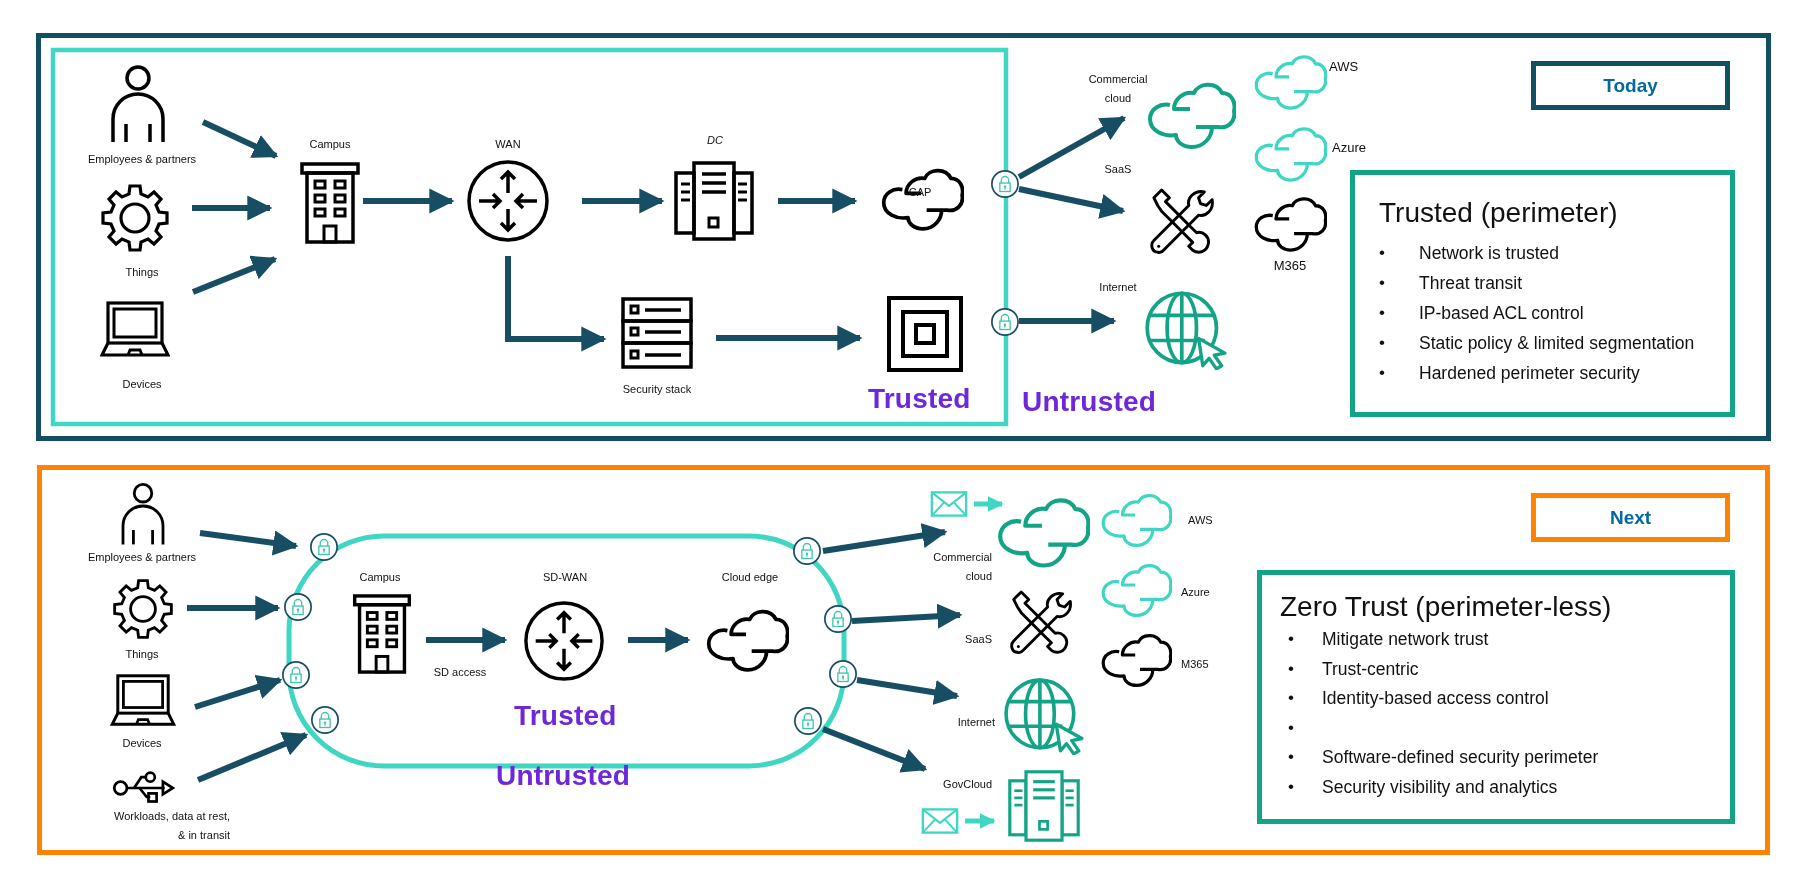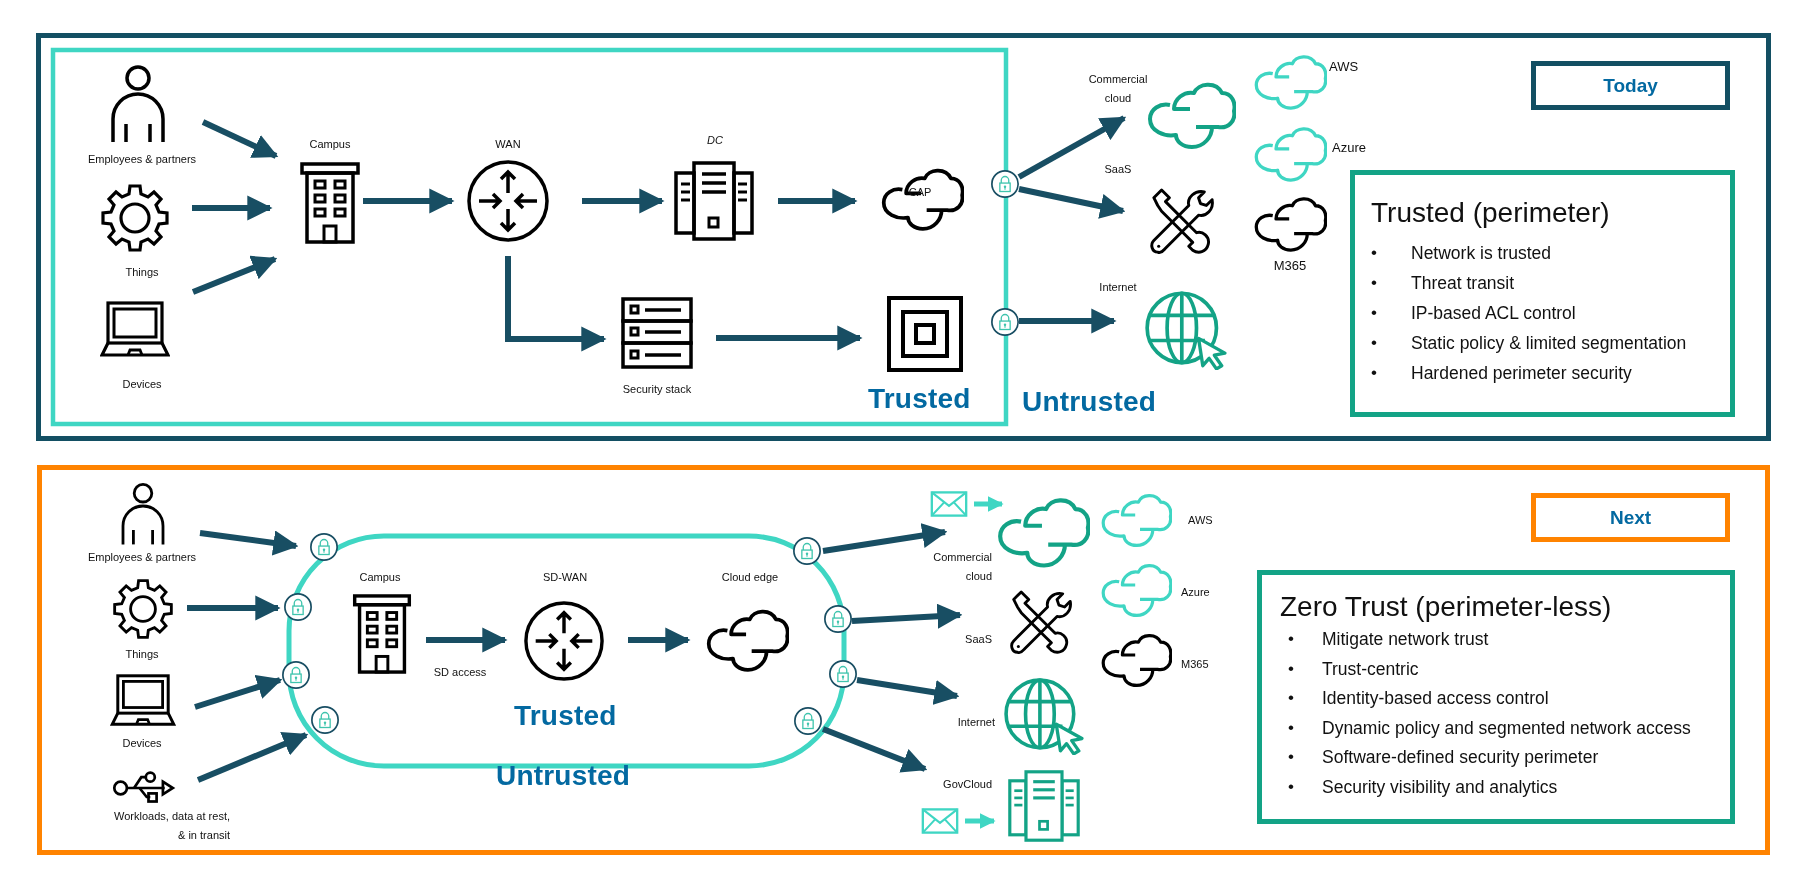--- a/index.html
+++ b/index.html
@@ -1,21 +1,21 @@
 <!DOCTYPE html>
 <html><head>
 <meta charset="utf-8">
 <style>
   html, body { margin: 0; padding: 0; background: #ffffff; }
   body { width: 1805px; height: 891px; position: relative; overflow: hidden;
          font-family: "Liberation Sans", "DejaVu Sans", sans-serif; color: #000; }
   .lbl { position: absolute; font-size: 11px; color: #111; white-space: nowrap; text-align: center; line-height: 19px; }
   .lbl.left { text-align: left; }
   .lbl.right { text-align: right; }
-  .big { position: absolute; font-weight: bold; font-size: 28px; color: #0369a1; white-space: nowrap; letter-spacing: 0.2px; }
+  .big { position: absolute; font-weight: bold; font-size: 28px; color: #6d28d9; white-space: nowrap; letter-spacing: 0.2px; }
   .tag-box { position: absolute; display: flex; align-items: center; justify-content: center;
              font-weight: bold; font-size: 19px; color: #0369a1; box-sizing: border-box; }
   .info-box { position: absolute; box-sizing: border-box; border: 5px solid #13a386; background: #fff; }
   .info-title { font-size: 28px; color: #111; white-space: nowrap; }
   .info-list { list-style: none; margin: 0; padding: 0; }
   .info-list li { position: relative; font-size: 17.5px; color: #111; white-space: nowrap; }
   .info-list li .dot { position: absolute; left: 0; top: 0; font-size: 17px; }
   svg { position: absolute; left: 0; top: 0; overflow: visible; }
 </style>
 </head>
@@ -221,21 +221,21 @@
 cloud</div>
   <div class="lbl" style="left:1078px;top:160px;width:80px;">SaaS</div>
   <div class="lbl" style="left:1078px;top:278px;width:80px;">Internet</div>
 
   <div class="lbl left" style="left:1329px;top:57px;font-size:13px;">AWS</div>
   <div class="lbl left" style="left:1332px;top:138px;font-size:13px;">Azure</div>
   <div class="lbl" style="left:1252px;top:256px;width:76px;font-size:13px;">M365</div>
 
   <div class="tag-box" style="left:1531px;top:61px;width:199px;height:49px;border:5px solid #134f63;">Today</div>
 
-  <div class="info-box" style="left:1350px;top:170px;width:385px;height:247px;padding:22px 0 0 16px;">
+  <div class="info-box" style="left:1350px;top:170px;width:385px;height:247px;padding:22px 0 0 24px;">
     <div class="info-title">Trusted (perimeter)</div>
     <ul class="info-list" style="margin-top:14px;">
       <li style="height:30px;padding-left:40px;"><span class="dot">•</span><span>Network is trusted</span></li>
       <li style="height:30px;padding-left:40px;"><span class="dot">•</span><span>Threat transit</span></li>
       <li style="height:30px;padding-left:40px;"><span class="dot">•</span><span>IP-based ACL control</span></li>
       <li style="height:30px;padding-left:40px;"><span class="dot">•</span><span>Static policy &amp; limited segmentation</span></li>
       <li style="height:30px;padding-left:40px;"><span class="dot">•</span><span>Hardened perimeter security</span></li>
     </ul>
   </div>
 </div>
@@ -314,18 +314,18 @@
   <div class="lbl left" style="left:1181px;top:655px;">M365</div>
 
   <div class="tag-box" style="left:1531px;top:493px;width:199px;height:49px;border:5px solid #ff8300;text-align:right;">Next</div>
 
   <div class="info-box" style="left:1257px;top:570px;width:478px;height:254px;padding:16px 0 0 18px;">
     <div class="info-title">Zero Trust (perimeter-less)</div>
     <ul class="info-list" style="margin-top:6px;">
       <li style="height:29.5px;padding-left:42px;"><span class="dot" style="left:8px;">•</span><span>Mitigate network trust</span></li>
       <li style="height:29.5px;padding-left:42px;"><span class="dot" style="left:8px;">•</span><span>Trust-centric</span></li>
       <li style="height:29.5px;padding-left:42px;"><span class="dot" style="left:8px;">•</span><span>Identity-based access control</span></li>
-      <li style="height:29.5px;padding-left:42px;"><span class="dot" style="left:8px;">•</span><span>Dynamic policy and segmented network access</span></li>
+      <li style="height:29.5px;padding-left:42px;"><span class="dot" style="left:8px;">•</span></li>
       <li style="height:29.5px;padding-left:42px;"><span class="dot" style="left:8px;">•</span><span>Software-defined security perimeter</span></li>
       <li style="height:29.5px;padding-left:42px;"><span class="dot" style="left:8px;">•</span><span>Security visibility and analytics</span></li>
     </ul>
   </div>
 </div>
 
 </body></html>

